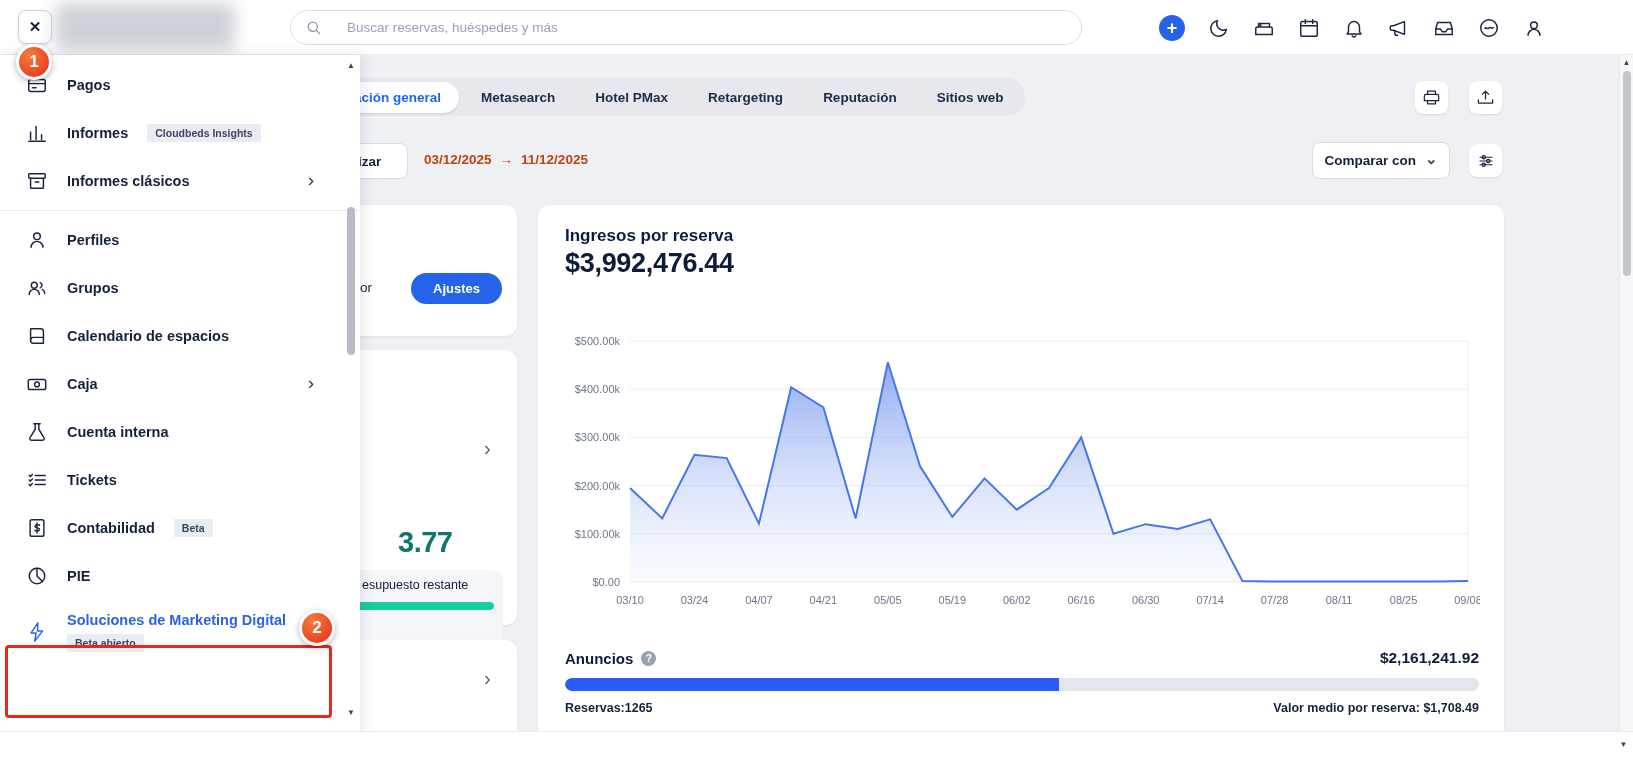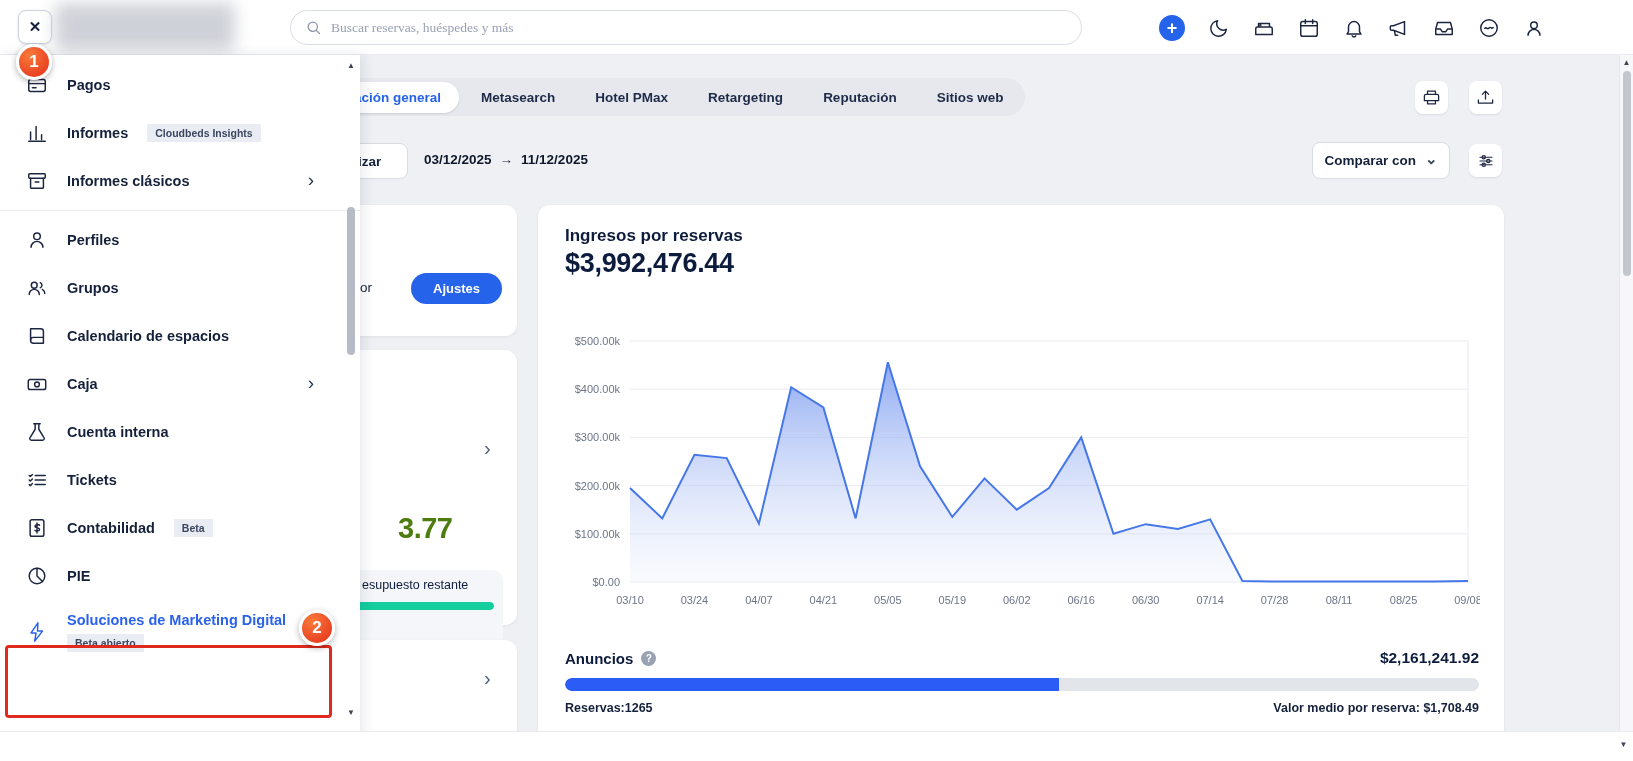--- a/index.html
+++ b/index.html
@@ -4,43 +4,43 @@
 <style>
   * { margin:0; padding:0; box-sizing:border-box; }
   body { font-family:"Liberation Sans", sans-serif; background:#dfe2e8; }
   .app { position:relative; width:1633px; height:761px; background:#eef0f4; overflow:hidden; color:#15213b; }
 
   
   .topbar { position:absolute; top:0; left:0; right:0; height:55px; background:#fff; z-index:6; border-bottom:1px solid #ececf0; }
   .close-btn { position:absolute; left:18px; top:10px; width:34px; height:34px; border:1.5px solid #ccd3dd; border-radius:8px; background:#fff; display:flex; align-items:center; justify-content:center; font-size:15px; font-weight:700; color:#15213b; box-shadow:0 1px 3px rgba(20,30,60,.12); cursor:pointer; }
   .logo-blur { position:absolute; left:55px; top:3px; width:180px; height:48px; background:#b6bac4; opacity:.65; filter:blur(8px); border-radius:6px; }
   .search-box { position:absolute; left:290px; top:10px; width:792px; height:35px; border:1px solid #d9dee6; border-radius:18px; background:#fff; display:flex; align-items:center; padding:0 14px; gap:9px; }
-  .search-box input { border:none; outline:none; flex:1; font-size:13.5px; color:#15213b; font-family:Liberation Serif, serif; }
+  .search-box input { border:none; outline:none; flex:1; font-size:13.5px; color:#15213b; font-family:Liberation Sans, sans-serif;margin-left:16px; }
   .search-box input::placeholder { color:#98a1b3; }
   .top-icons { position:absolute; right:88px; top:0; height:55px; display:flex; align-items:center; gap:23px; }
   .plus-circle { width:26px; height:26px; border-radius:50%; background:#2563eb; color:#fff; display:flex; align-items:center; justify-content:center; font-size:18px; font-weight:700; line-height:1; cursor:pointer; }
   .ic { width:22px; height:22px; stroke:#1c2640; stroke-width:1.6; fill:none; stroke-linecap:round; stroke-linejoin:round; }
   .ic-sm { width:17px; height:17px; stroke:#8d96a8; stroke-width:1.8; fill:none; stroke-linecap:round; }
 
   
   .main { position:absolute; top:55px; left:0; right:14px; bottom:0; z-index:1; }
   .tabbar { position:absolute; left:290px; top:23px; height:38px; background:#e6e8ee; border-radius:19px; display:flex; align-items:center; padding:0 4px; gap:4px; }
   .tab { height:31px; padding:0 18px; display:flex; align-items:center; border-radius:16px; font-size:13.5px; font-weight:600; color:#1e2a47; white-space:nowrap; cursor:pointer; }
   .tab.active { background:#fff; color:#2563eb; box-shadow:0 1px 2px rgba(20,30,60,.12); }
   .sq-btn { position:absolute; width:33px; height:33px; background:#fff; border-radius:8px; border:none; display:flex; align-items:center; justify-content:center; box-shadow:0 1px 2px rgba(20,30,60,.10); cursor:pointer; }
   .update-btn { position:absolute; left:290px; top:88px; width:118px; height:36px; background:#fff; border:1px solid #d8dce3; border-radius:8px; font-family:inherit; font-size:13.5px; font-weight:600; color:#15213b; cursor:pointer; }
-  .dates { position:absolute; left:424px; top:97px; font-size:13.5px; font-weight:600; color:#0f172a; display:flex; gap:8px; }
+  .dates { position:absolute; left:424px; top:97px; font-size:13.5px; font-weight:600; color:#c2410c; display:flex; gap:8px; }
   .compare-btn { position:absolute; left:1312px; top:87px; width:138px; height:37px; background:#fff; border:1px solid #d8dce3; border-radius:8px; display:flex; align-items:center; justify-content:center; gap:9px; font-size:13.5px; font-weight:600; color:#15213b; cursor:pointer; }
   .compare-btn .chev { font-size:15px; color:#3c4660; margin-top:-4px; }
 
   .card { position:absolute; background:#fff; border-radius:12px; box-shadow:0 1px 3px rgba(20,30,60,.07); }
   .card-chevron { position:absolute; font-size:20px; color:#525d73; cursor:pointer; line-height:1; }
   .ajustes-btn { position:absolute; left:141px; top:68px; height:31px; padding:0 22px; background:#2563eb; color:#fff; border:none; border-radius:16px; font-family:inherit; font-size:13px; font-weight:600; cursor:pointer; }
   .settings-text { position:absolute; left:90px; top:75px; font-size:13.5px; color:#15213b; }
-  .big-num { position:absolute; left:128px; top:162px; font-size:29px; font-weight:800; color:#4d7c0f; letter-spacing:-.5px; }
+  .big-num { position:absolute; left:128px; top:176px; font-size:29px; font-weight:800; color:#0f766e; letter-spacing:-.5px; }
   .budget-panel { position:absolute; left:32px; top:220px; width:201px; height:78px; background:#f5f6f9; border-radius:10px; }
   .budget-label { position:absolute; left:60px; top:8px; font-size:12.5px; font-weight:400; color:#0d1b3d; }
   .budget-track { position:absolute; left:9px; right:9px; top:32px; height:8px; border-radius:4px; background:#e3e7ec; overflow:hidden; }
   .budget-fill { height:100%; border-radius:4px; background:#14ce9e; }
   .budget-value { position:absolute; right:14px; top:46px; font-size:12.5px; color:#5a6478;margin-top:31px; }
 
   .rev-title { position:absolute; left:27px; top:21px; font-size:17px; font-weight:700; color:#0d1b3d; }
   .rev-total { position:absolute; left:27px; top:43px; font-size:27px; font-weight:800; color:#0d1b3d; letter-spacing:-.3px; }
   .rev-chart { position:absolute; left:22px; top:122px; }
   .tick { font-size:11px; fill:#6c7588; font-family:"Liberation Sans", sans-serif; }
@@ -139,21 +139,21 @@
         </div>
         <div class="budget-value">2392.68</div>
       </div>
     </div>
 
     <div class="card" style="left:270px; top:585px; width:247px; height:200px;">
       <span class="card-chevron" style="left:214px; top:28px;">›</span>
     </div>
 
     <div class="card" style="left:538px; top:150px; width:966px; height:590px;">
-      <div class="rev-title">Ingresos por reservas</div>
+      <div class="rev-title">Ingresos por reserva</div>
       <div class="rev-total">$3,992,476.44</div>
       <svg id="revenue-chart" class="rev-chart" width="920" height="285" viewBox="0 0 920 285">
           <defs>
             <linearGradient id="ag" x1="0" y1="0" x2="0" y2="1">
               <stop offset="0" stop-color="#7b9bf0" stop-opacity="0.85"></stop>
               <stop offset="1" stop-color="#e8edfb" stop-opacity="0.25"></stop>
             </linearGradient>
           </defs>
           <line x1="70" x2="908" y1="255" y2="255" stroke="#e9ebf0"></line>
           <text x="60" y="259" text-anchor="end" class="tick">$0.00</text>

